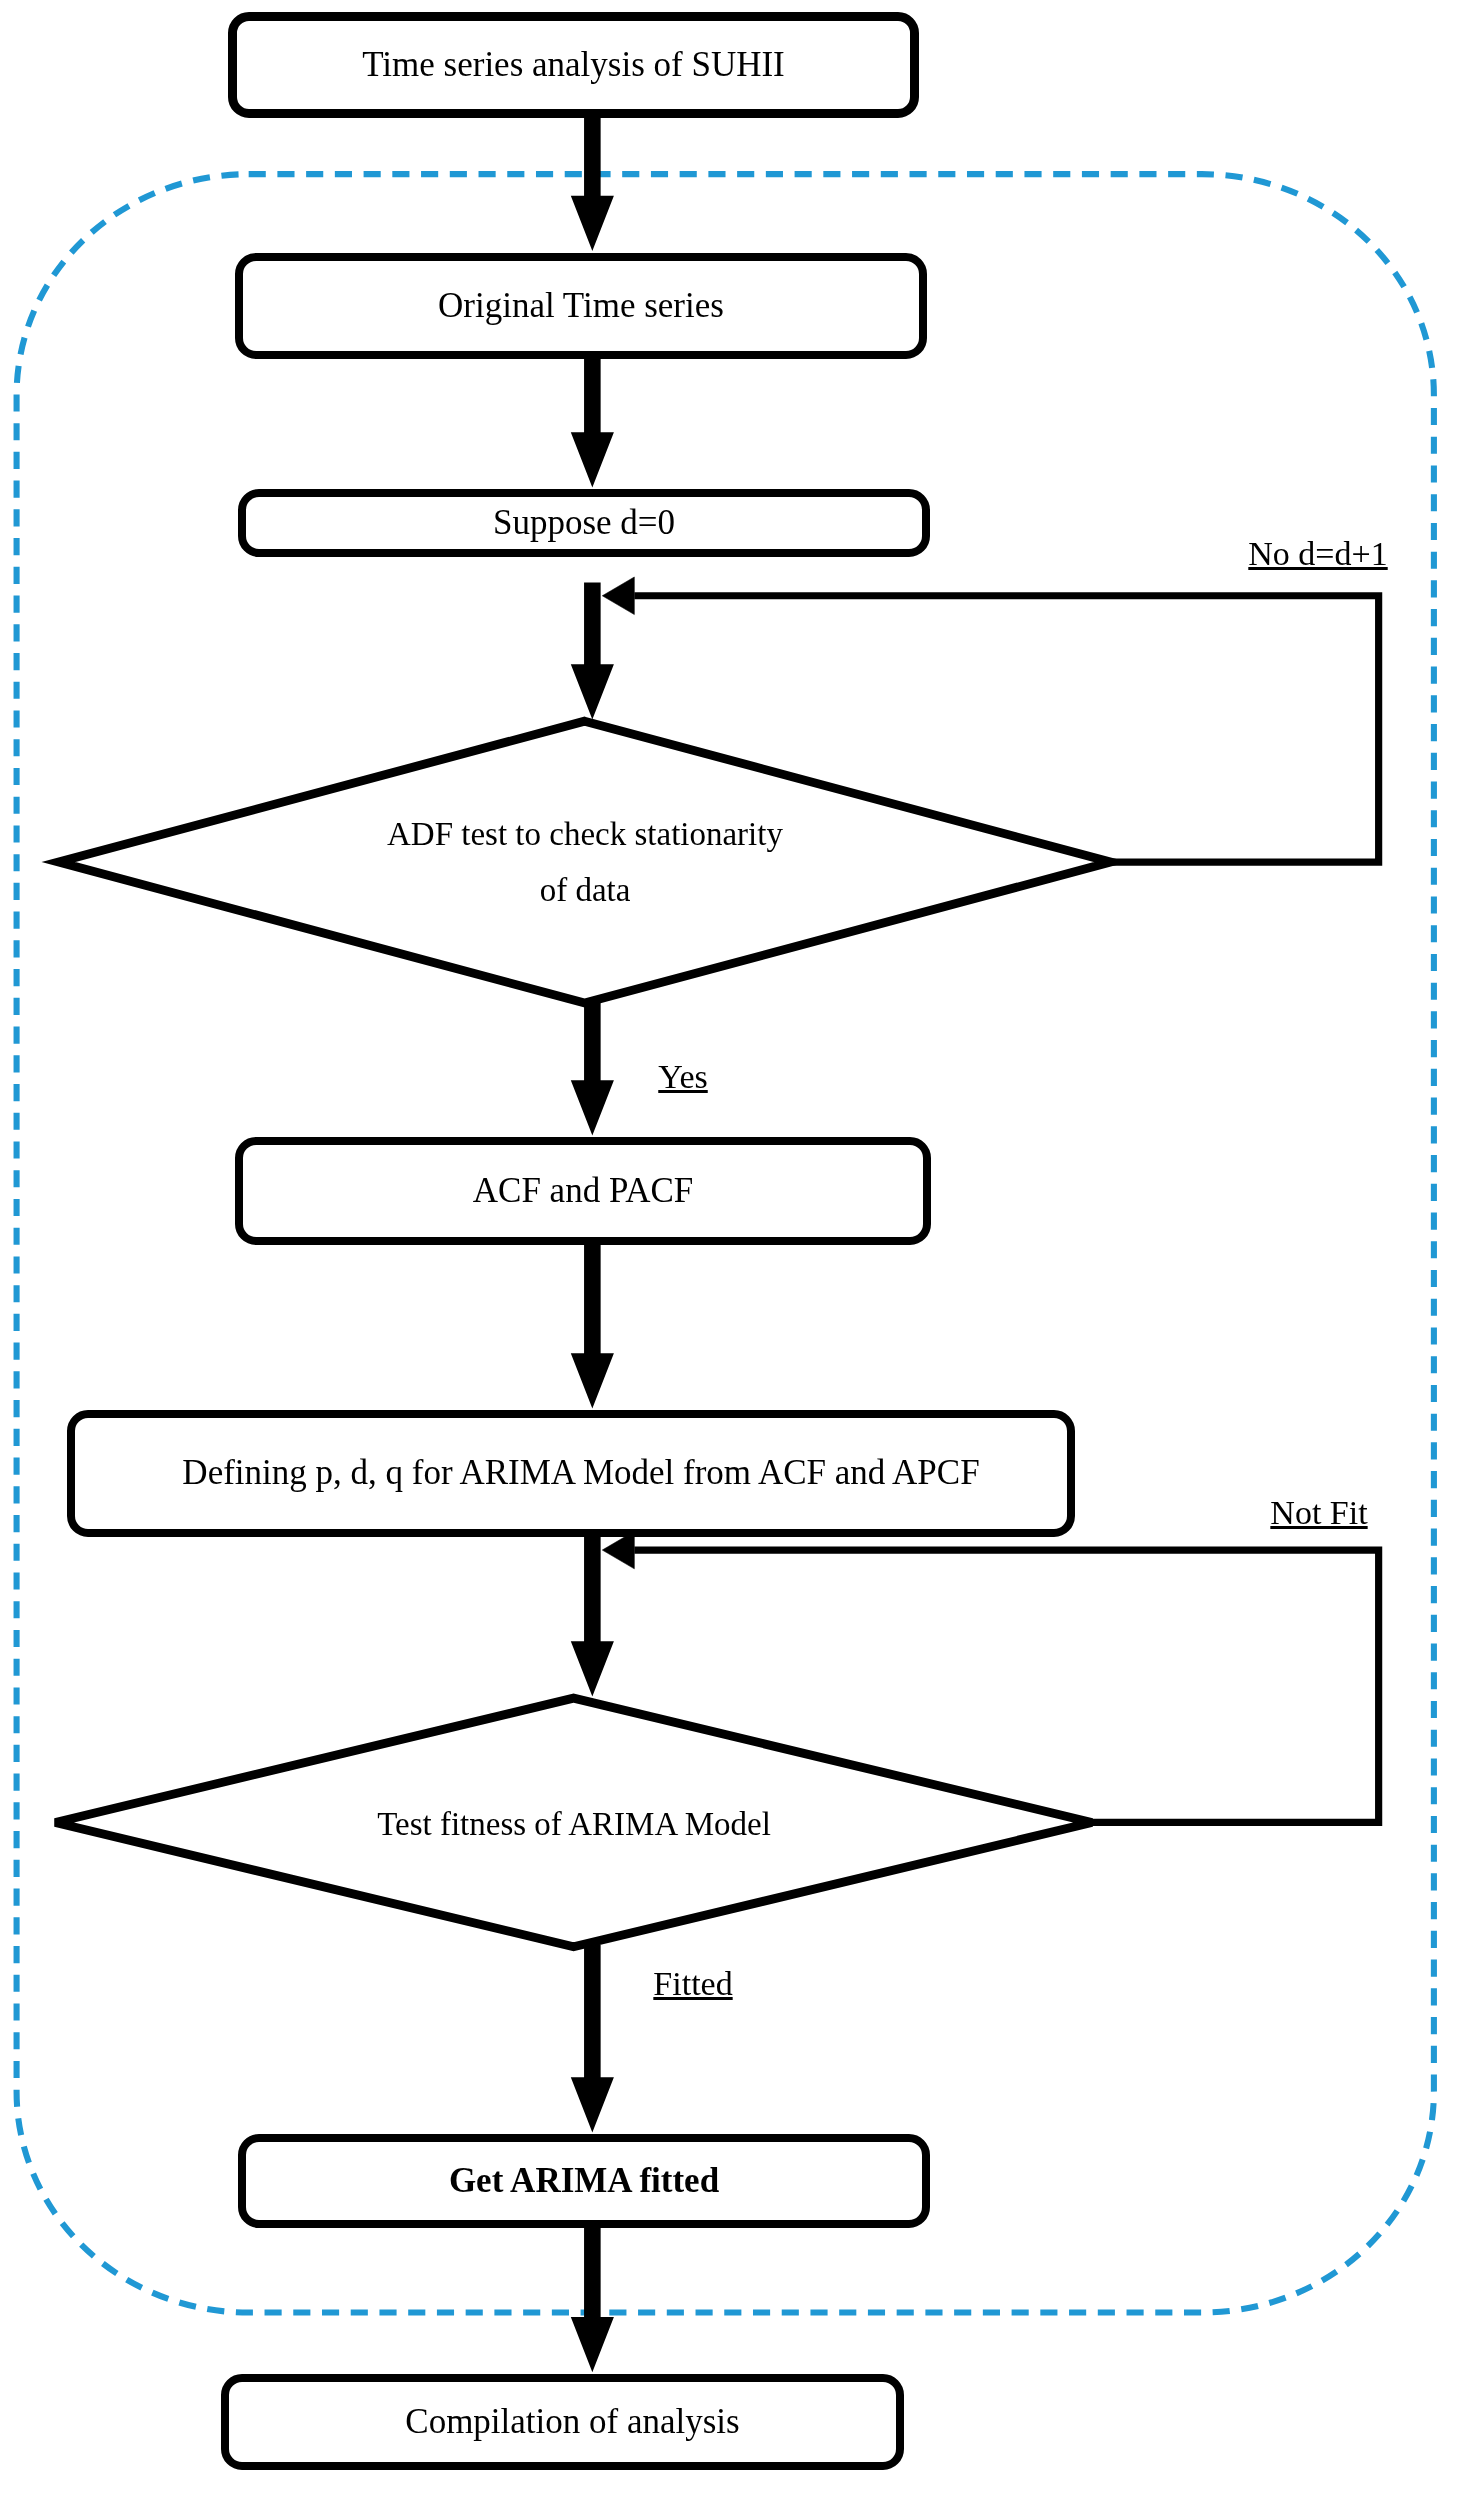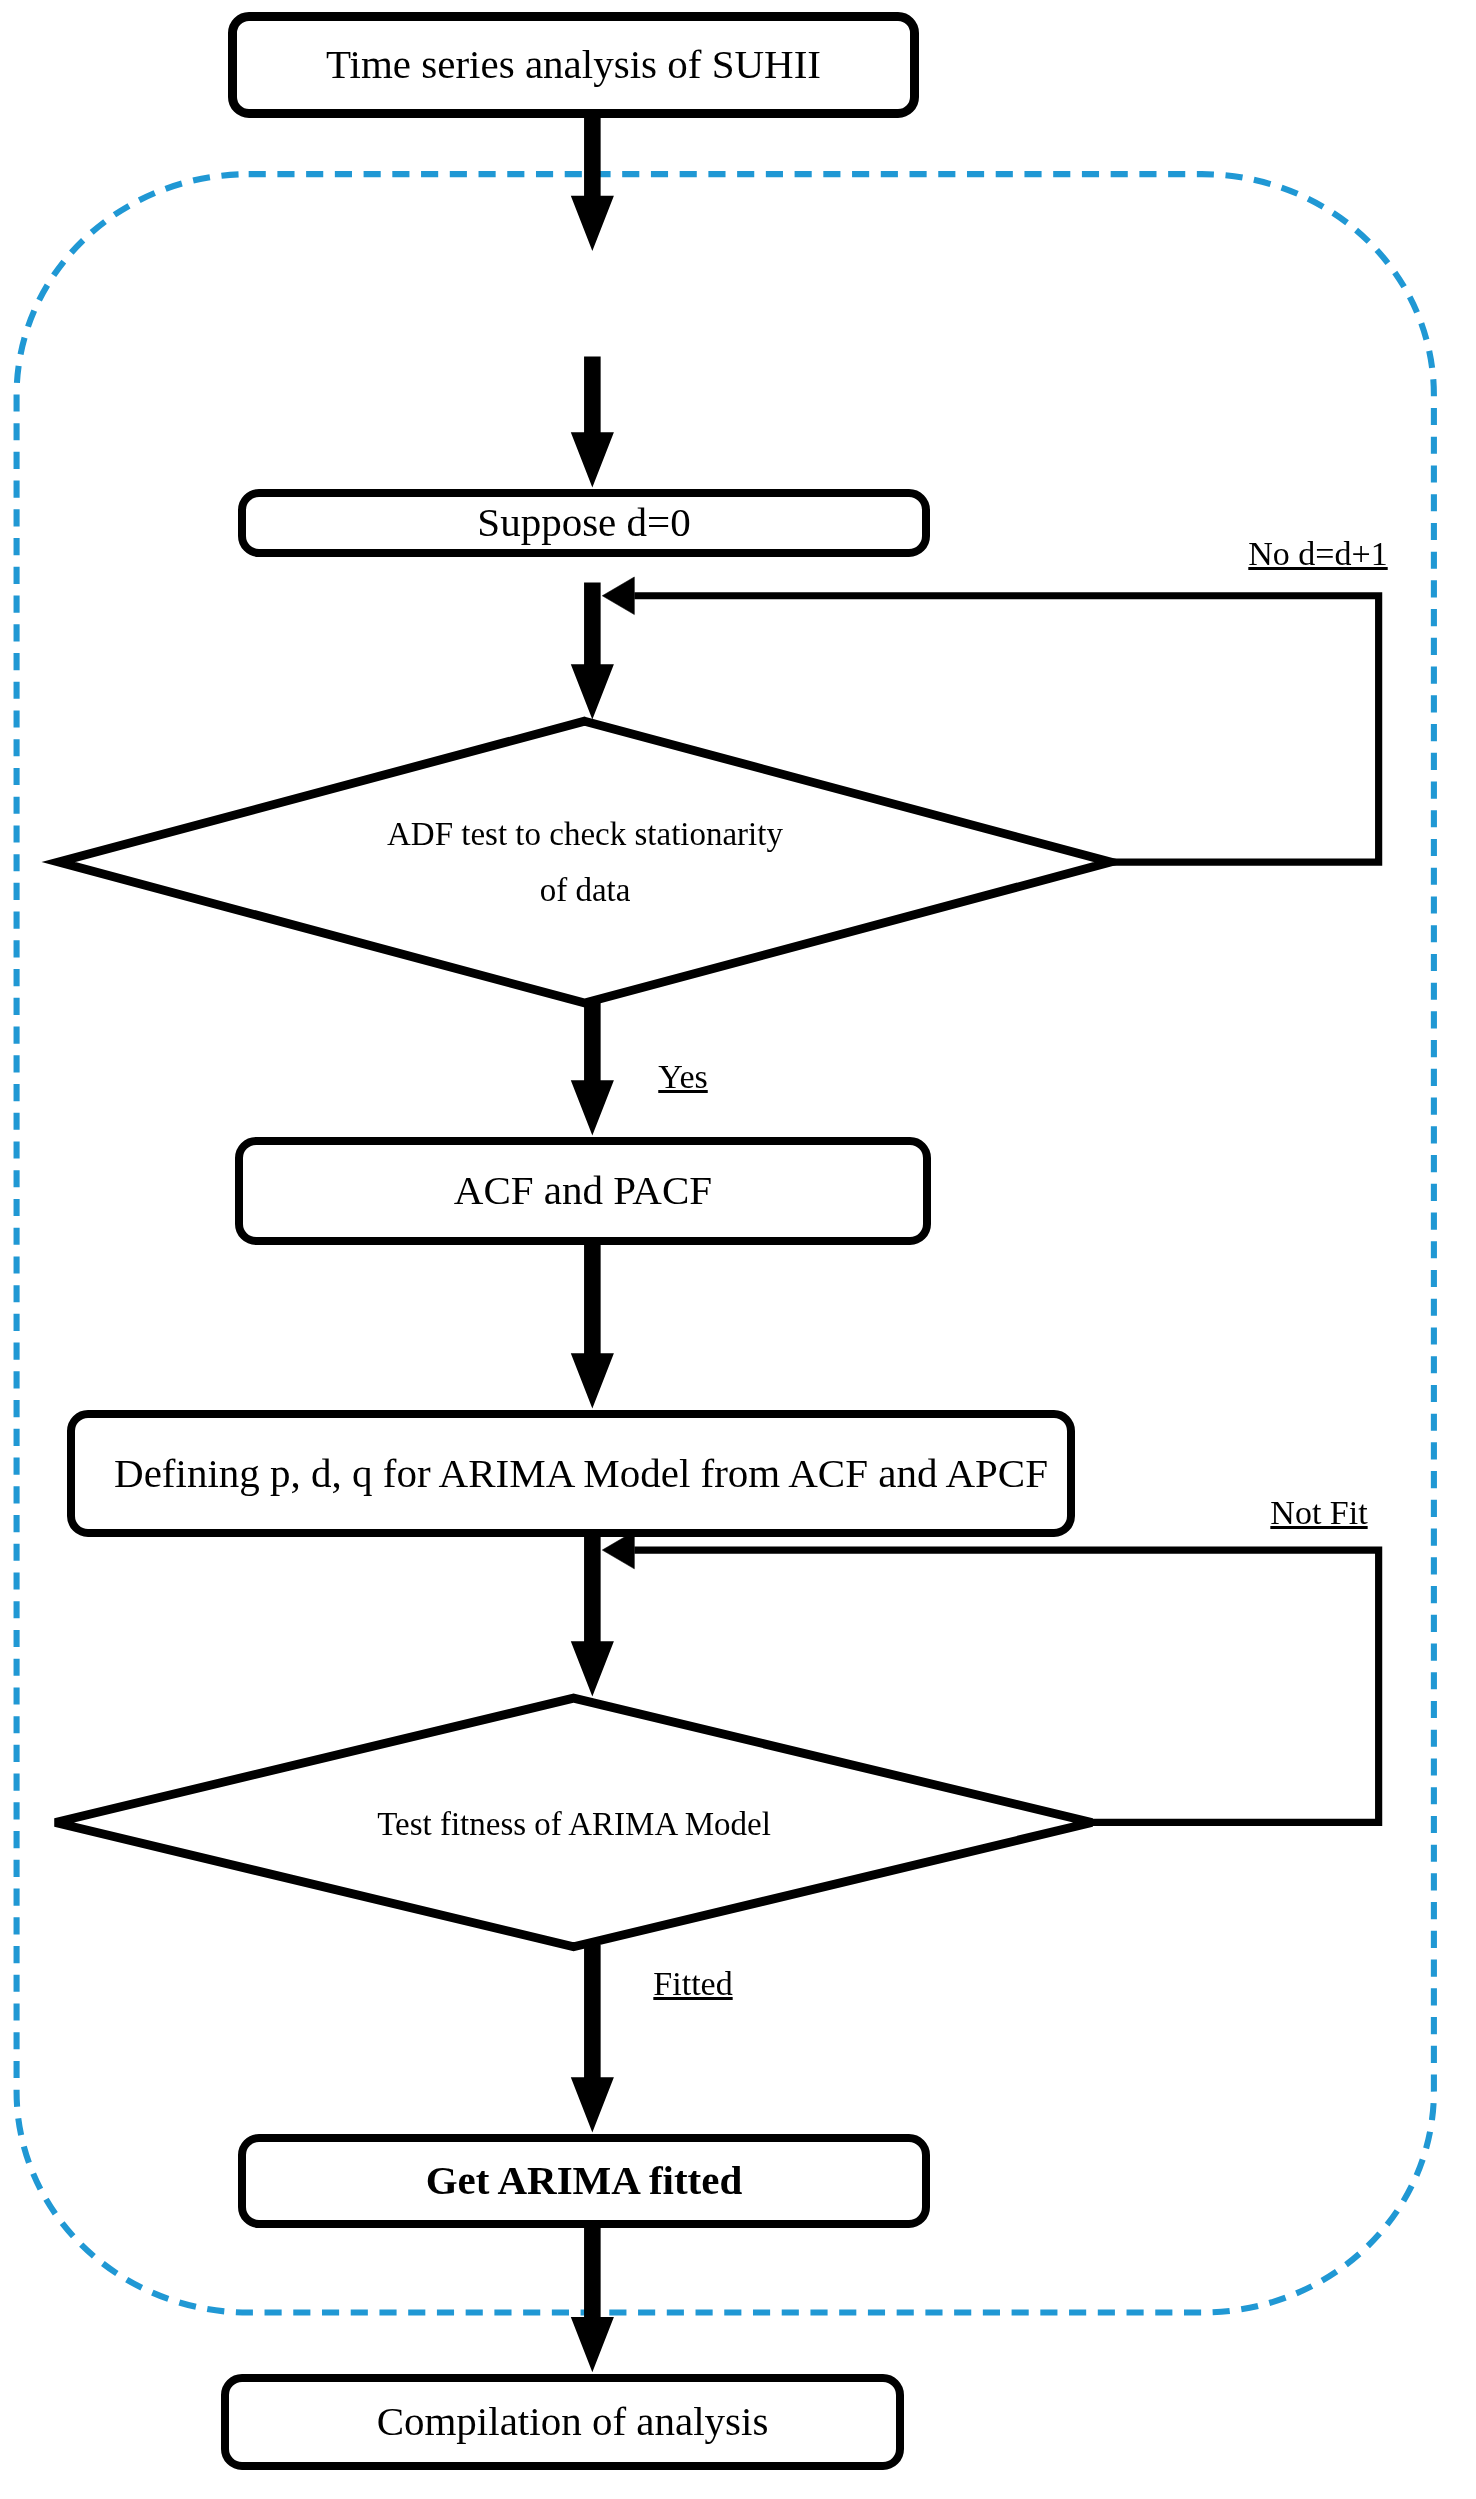--- a/index.html
+++ b/index.html
@@ -23,21 +23,21 @@
   .node{
     position:absolute;
     box-sizing:border-box;
     border:8.3px solid var(--line);
     border-radius:21px;
     background:#fff;
     display:flex;
     align-items:center;
     justify-content:center;
     text-align:center;
-    font-size:41px;
+    font-size:35px;
     line-height:1.15;
     white-space:nowrap;
   }
   #box-title{left:228px;top:12px;width:691px;height:106px;border-width:9.4px;}
   #box-original{left:235px;top:253px;width:692px;height:106px;}
   #box-suppose{left:238px;top:489px;width:692px;height:68px;}
   #box-acf{left:235px;top:1137px;width:696px;height:108px;}
   #box-defining{left:67px;top:1410px;width:1008px;height:127px;padding-left:20px;}
   #box-get{left:238px;top:2134px;width:692px;height:94px;font-weight:bold;}
   #box-compilation{left:221px;top:2374px;width:683px;height:96px;padding-left:20px;}
@@ -89,20 +89,21 @@
     <polygon fill="#000" points="1057,1054 1087,1054 1087,1202 1111,1202 1072,1302 1033,1202 1057,1202"></polygon>
     <polygon fill="#000" points="1057,1812 1087,1812 1087,1955 1111,1955 1072,2055 1033,1955 1057,1955"></polygon>
     <polygon fill="#000" points="1057,2249 1087,2249 1087,2449 1111,2449 1072,2549 1033,2449 1057,2449"></polygon>
     <polygon fill="#000" points="1057,2777 1087,2777 1087,2970 1111,2970 1072,3070 1033,2970 1057,2970"></polygon>
     <polygon fill="#000" points="1057,3520 1087,3520 1087,3759 1111,3759 1072,3859 1033,3759 1057,3759"></polygon>
     <polygon fill="#000" points="1057,4029 1087,4029 1087,4193 1111,4193 1072,4293 1033,4193 1057,4193"></polygon>
   </svg>
 
   <div class="node" id="box-title">Time series analysis of SUHII</div>
 
+  <div class="node" id="box-original">Original Time series</div>
 
   <div class="node" id="box-suppose">Suppose d=0</div>
 
   <div class="node" id="box-acf">ACF and PACF</div>
 
   <div class="node" id="box-defining">Defining p, d, q for ARIMA Model from ACF and APCF</div>
 
   <div class="node" id="box-get">Get ARIMA fitted</div>
 
   <div class="node" id="box-compilation">Compilation of analysis</div>

